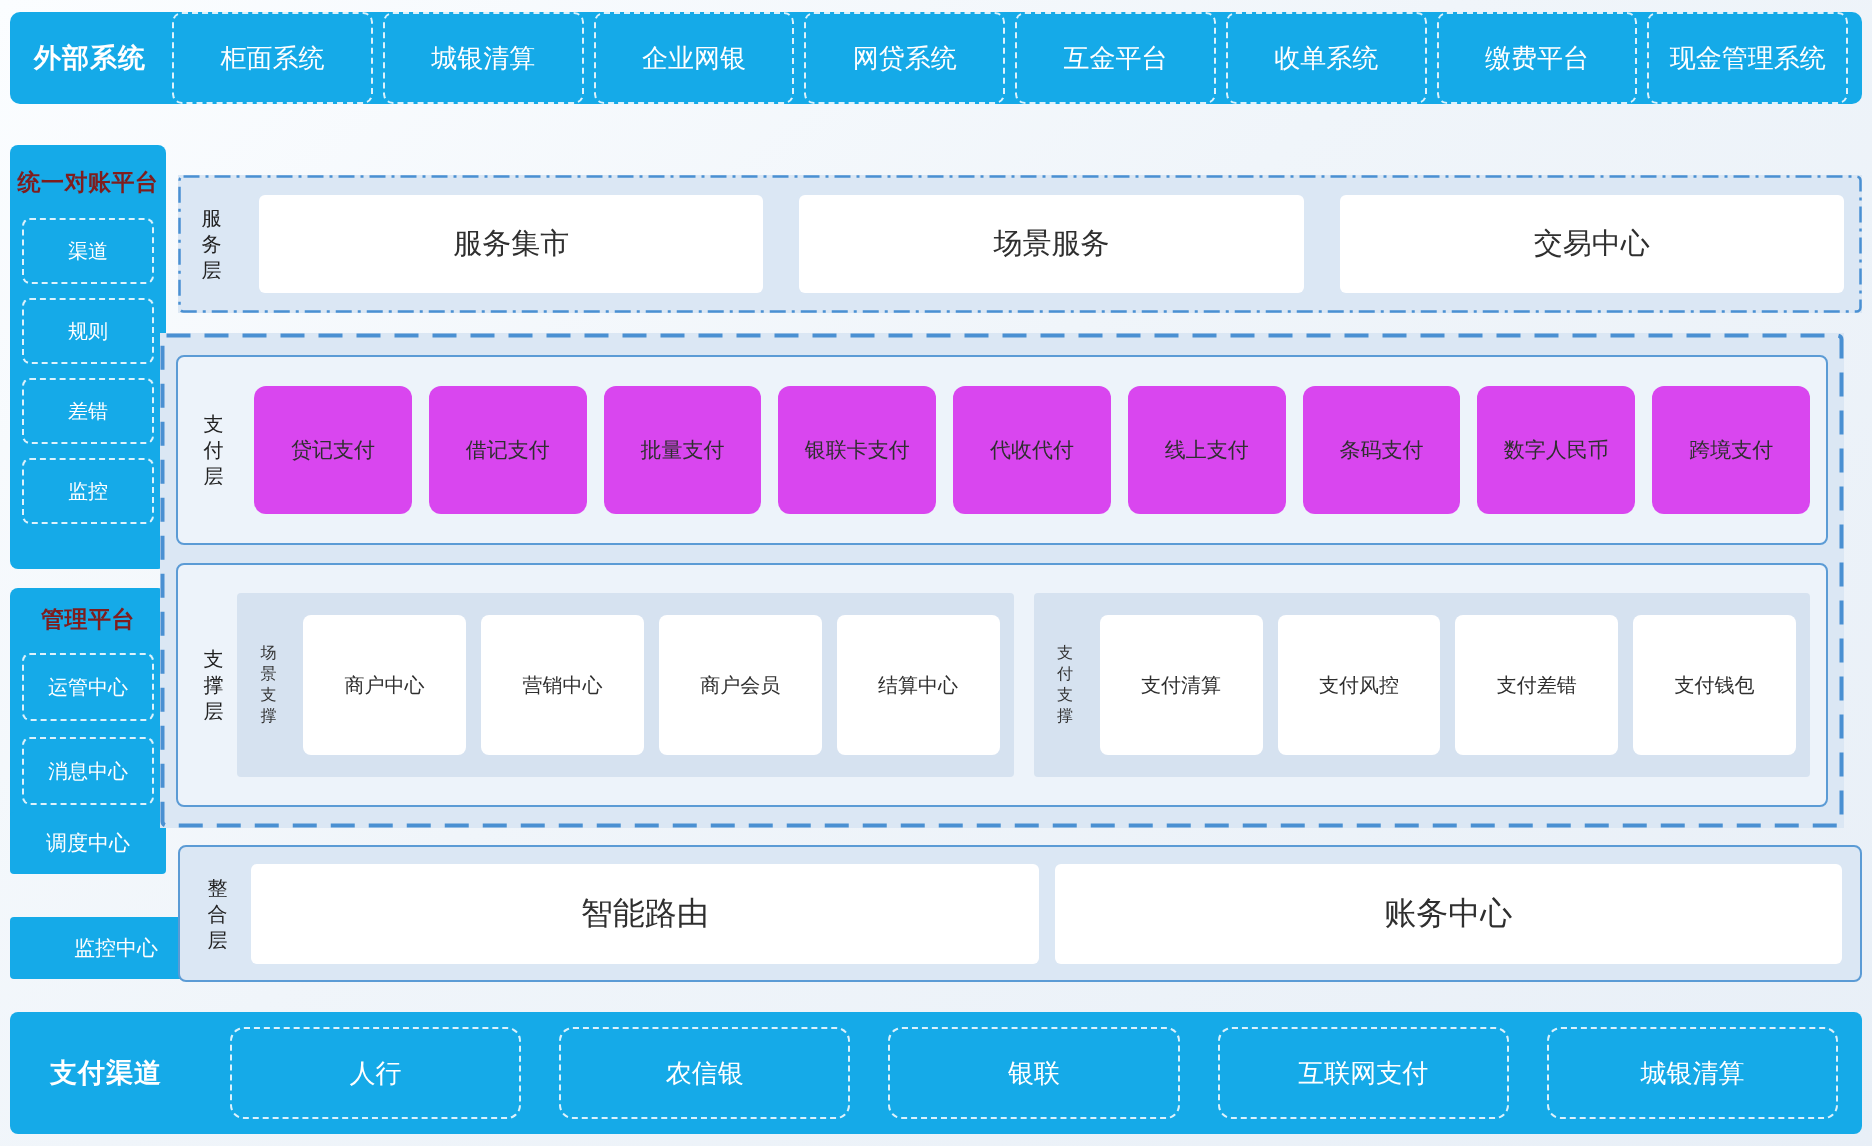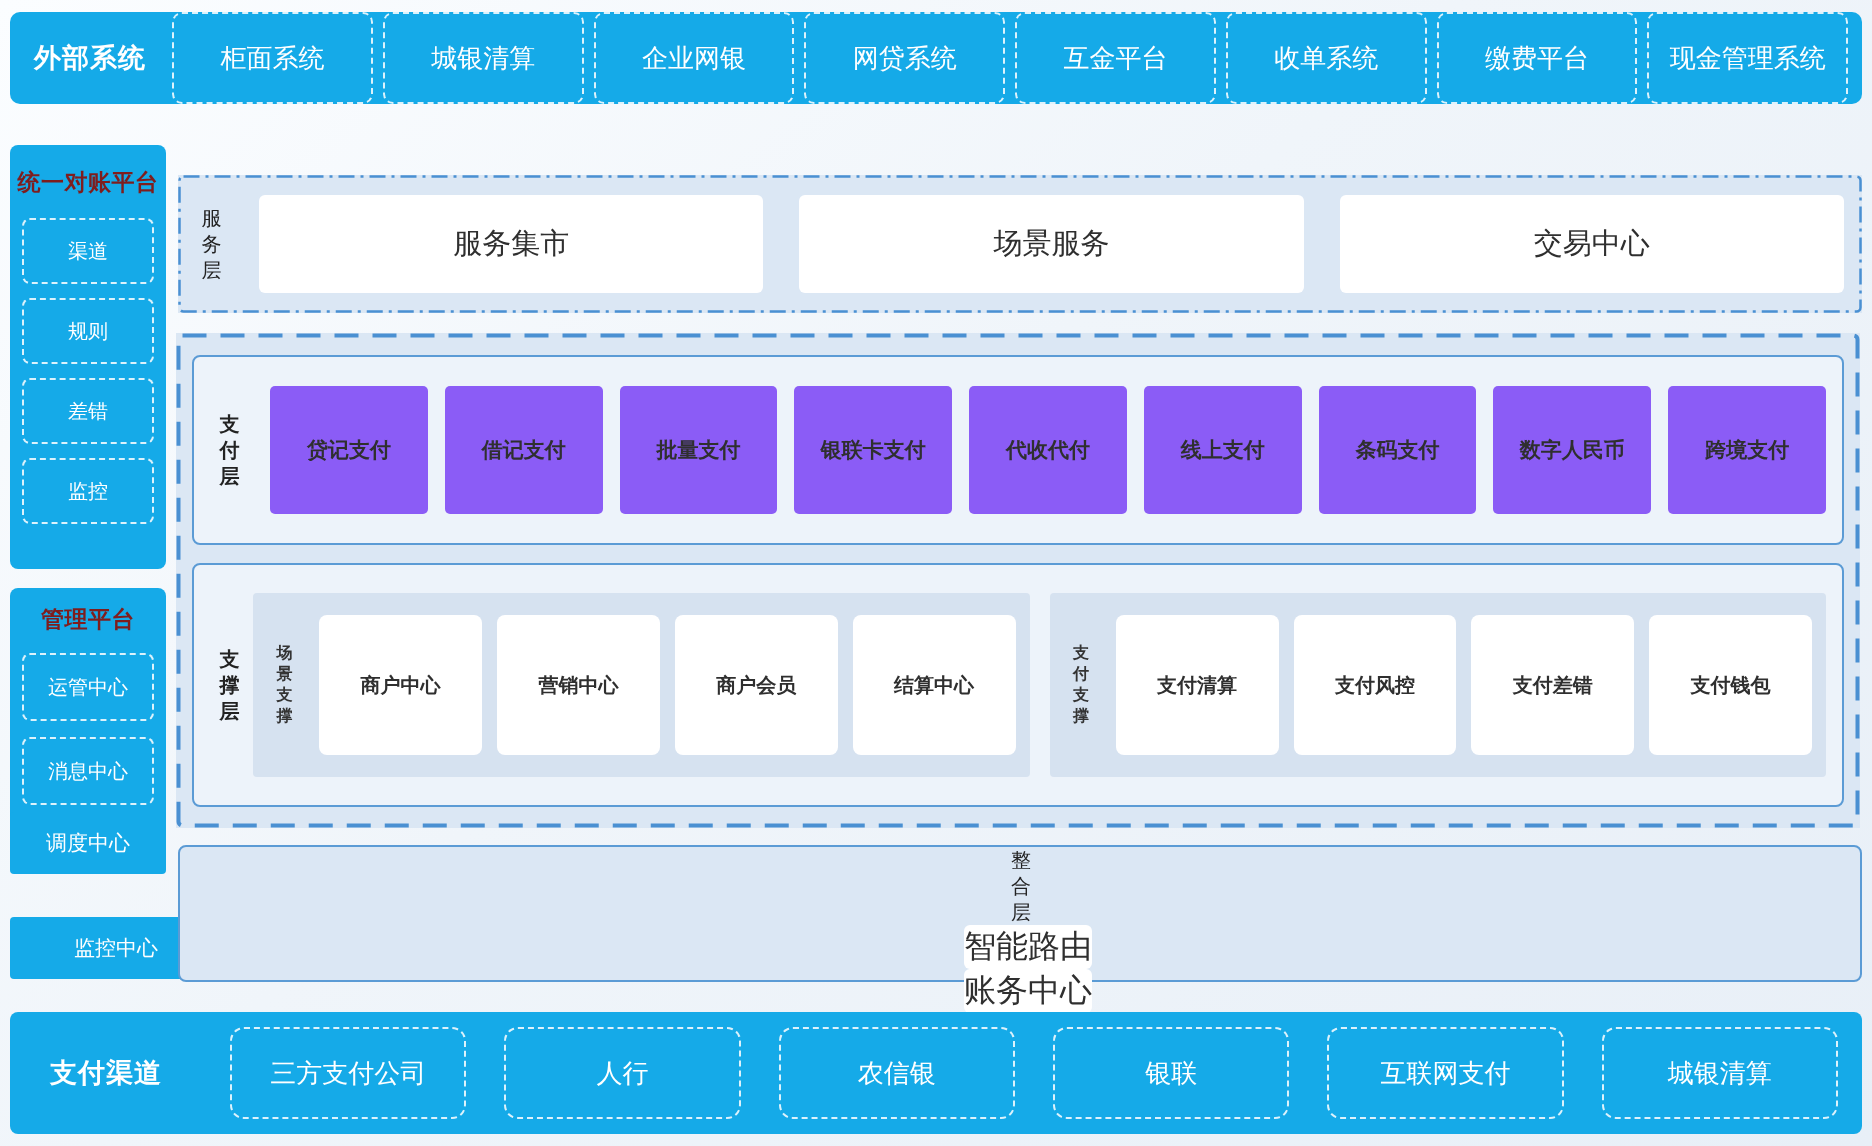--- a/index.html
+++ b/index.html
@@ -38,46 +38,46 @@
   .service-panel{
     position:absolute;left:178px;top:175px;width:1684px;height:138px;background:#dbe7f4;
     display:flex;align-items:center;box-sizing:border-box;padding:0 18px 0 0;
   }
   .border-svg{position:absolute;left:0;top:0;pointer-events:none;}
   .service-panel .vlabel{margin-left:22px;}
   .big-box{
     flex:1;height:98px;margin-left:36px;background:#fff;border-radius:6px;
     display:flex;align-items:center;justify-content:center;font-size:29px;color:#2f2f2f;
   }
-  .dashed-box{position:absolute;left:176px;top:333px;width:1684px;height:495px;background:#dbe7f4;box-sizing:border-box;font-weight:bold;}
+  .dashed-box{position:absolute;left:160px;top:333px;width:1684px;height:495px;background:#dbe7f4;box-sizing:border-box;}
   .inner-panel{
     position:absolute;left:16px;right:16px;background:#edf3fa;border:2px solid #5b9bd5;border-radius:8px;
     display:flex;align-items:center;box-sizing:border-box;padding:0 16px;
   }
   .payment-panel{top:22px;height:190px;}
   .support-panel{top:230px;height:244px;}
   .inner-panel .vlabel{margin:0 12px 0 8px;}
   .tile{
-    flex:1;height:128px;margin-left:17px;background:#8b5cf6;border-radius:5px;
+    flex:1;height:128px;margin-left:17px;background:#d946ef;border-radius:12px;
     display:flex;align-items:center;justify-content:center;font-size:21px;color:#2f2f2f;
   }
   .groups{flex:1;display:flex;gap:20px;height:184px;}
   .group{
     flex:1;background:#d6e2f0;border-radius:4px;display:flex;align-items:center;
     box-sizing:border-box;padding:0 14px;
   }
   .group .vlabel{font-size:16px;width:1.2em;margin-right:10px;color:#333;}
   .gtile{
     flex:1;height:140px;margin-left:15px;background:#fff;border-radius:8px;
     display:flex;align-items:center;justify-content:center;font-size:20px;color:#2f2f2f;
   }
   .integration-panel{
     position:absolute;left:178px;top:845px;width:1684px;height:137px;background:#dbe7f4;
     border:2px solid #5b9bd5;border-radius:8px;display:flex;align-items:center;
-    box-sizing:border-box;padding:0 18px;flex-direction:column;
+    box-sizing:border-box;padding:0 18px;
   }
   .integration-panel .vlabel{margin:0 6px 0 8px;}
   .int-box{
     flex:1;height:100px;margin-left:16px;background:#fff;border-radius:6px;
     display:flex;align-items:center;justify-content:center;font-size:32px;color:#2f2f2f;
   }
 </style>
 </head>
 <body>
 
@@ -165,21 +165,20 @@
 
   <div class="integration-panel">
     <span class="vlabel">整合层</span>
     <div class="int-box">智能路由</div>
     <div class="int-box">账务中心</div>
   </div>
 
   <div class="bar bottom-bar">
     <div class="bar-title">支付渠道</div>
     <div class="bar-items">
-      <div class="dash-item">三方支付公司</div>
       <div class="dash-item">人行</div>
       <div class="dash-item">农信银</div>
       <div class="dash-item">银联</div>
       <div class="dash-item">互联网支付</div>
       <div class="dash-item">城银清算</div>
     </div>
   </div>
 
 </div>
 

